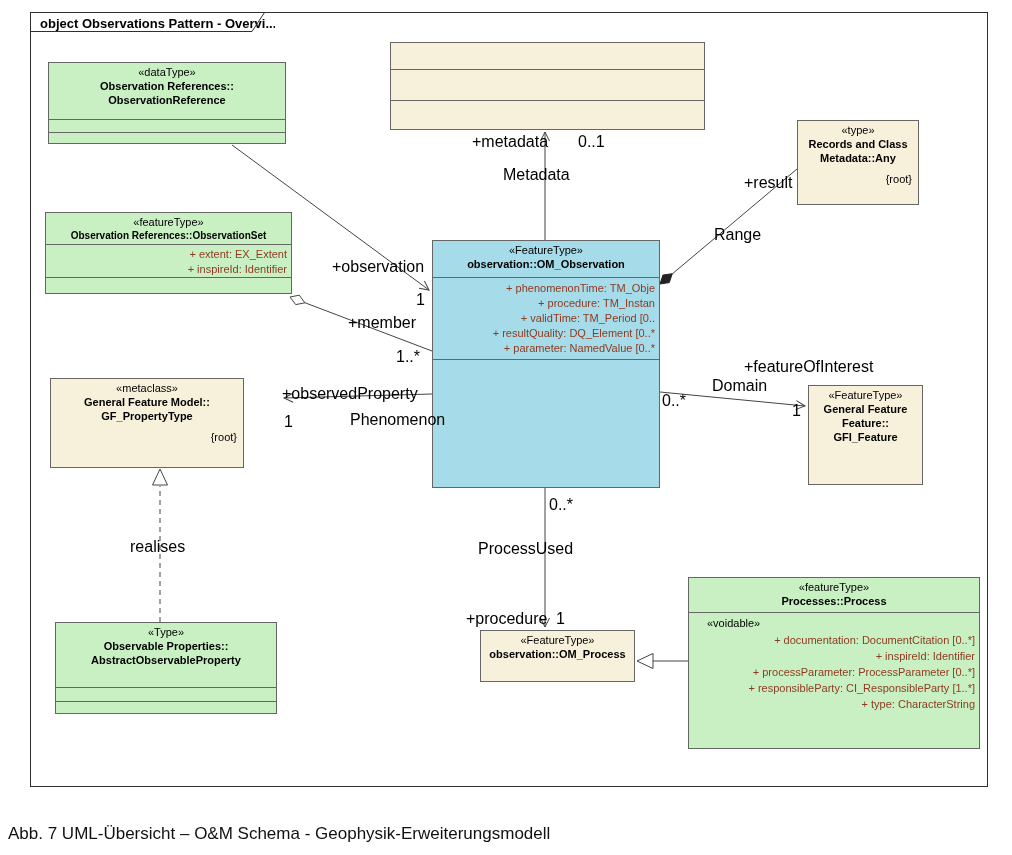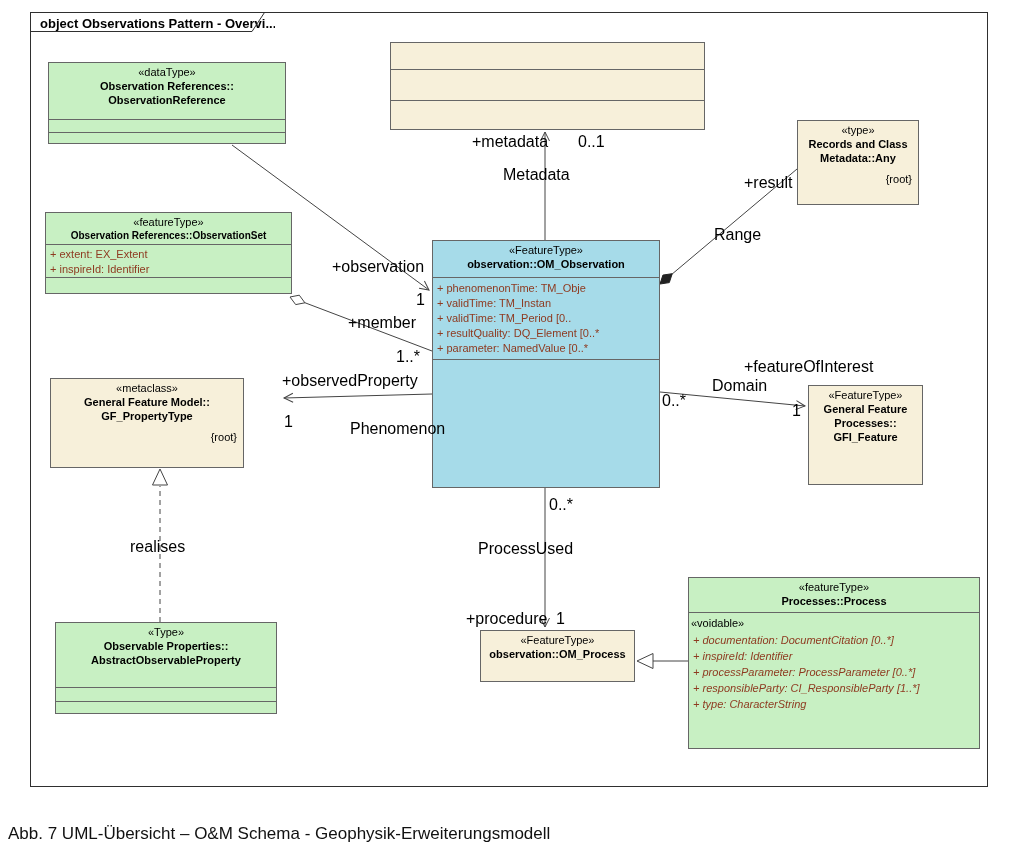--- a/index.html
+++ b/index.html
@@ -11,25 +11,25 @@
   svg.wires { position:absolute; left:0; top:0; width:1012px; height:855px; pointer-events:none; }
   .uml-box { position:absolute; border:1px solid #666; overflow:hidden; font-size:11px; }
   .green { background:#c8f0c3; }
   .beige { background:#f7f0da; }
   .cyan  { background:#a6dbe9; }
   .hdr { text-align:center; padding-top:3px; color:#000; }
   .stereo { font-size:11px; line-height:13px; }
   .bname { font-weight:bold; font-size:11px; line-height:14px; }
   .italic { }
   .sep { position:absolute; left:0; right:0; border-top:1px solid #666; }
-  .attrs { position:absolute; left:0; right:0; color:#8e3a20; text-align:left;
+  .attrs { position:absolute; left:0; right:0; color:#8e3a20; text-align:right;
            padding:2px 4px; white-space:nowrap; }
   .attr { line-height:15px; }
-  .attr16 { line-height:16px;font-style:italic; }
-  .section-stereo { position:absolute; left:0; right:0; text-align:left; padding:2px 2px;
+  .attr16 { line-height:16px; }
+  .section-stereo { position:absolute; left:0; right:0; text-align:left; padding:2px 18px;
                     color:#000; white-space:nowrap; }
   .modifier { position:absolute; right:6px; font-size:11px; color:#000; }
   .lbl { position:absolute; font-size:16px; color:#000; white-space:nowrap; }
   .caption { position:absolute; left:8px; top:824px; font-size:17px; color:#111; }
 </style>
 </head>
 <body>
 
 <div class="canvas">
 
@@ -108,42 +108,42 @@
   </div>
 
   <div class="uml-box cyan" style="left:432px;top:240px;width:228px;height:248px">
     <div class="hdr">
       <div class="stereo">«FeatureType»</div>
       <div class="bname">observation::OM_Observation</div>
     </div>
     <div class="sep" style="top:36px"></div>
     <div class="attrs" style="top:38px">
       <div class="attr">+ phenomenonTime: TM_Obje</div>
-      <div class="attr">+ validTime: TM_Instan</div>
+      <div class="attr">+ procedure: TM_Instan</div>
       <div class="attr">+ validTime: TM_Period [0..</div>
       <div class="attr">+ resultQuality: DQ_Element [0..*</div>
       <div class="attr">+ parameter: NamedValue [0..*</div>
     </div>
     <div class="sep" style="top:118px"></div>
   </div>
 
   <div class="uml-box beige" style="left:50px;top:378px;width:194px;height:90px">
     <div class="hdr">
       <div class="stereo">«metaclass»</div>
       <div class="bname">General Feature Model::</div>
       <div class="bname">GF_PropertyType</div>
     </div>
     <div class="modifier" style="top:52px">{root}</div>
   </div>
 
   <div class="uml-box beige" style="left:808px;top:385px;width:115px;height:100px">
     <div class="hdr">
       <div class="stereo">«FeatureType»</div>
       <div class="bname italic">General Feature</div>
-      <div class="bname italic">Processes::</div>
+      <div class="bname italic">Feature::</div>
       <div class="bname italic">GFI_Feature</div>
     </div>
   </div>
 
   <div class="uml-box green" style="left:55px;top:622px;width:222px;height:92px">
     <div class="hdr">
       <div class="stereo">«Type»</div>
       <div class="bname italic">Observable Properties::</div>
       <div class="bname italic">AbstractObservableProperty</div>
     </div>
@@ -180,22 +180,22 @@
   <div class="lbl" style="left:472px;top:133px">+metadata</div>
   <div class="lbl" style="left:578px;top:133px">0..1</div>
   <div class="lbl" style="left:503px;top:166px">Metadata</div>
 
   <div class="lbl" style="left:744px;top:174px">+result</div>
   <div class="lbl" style="left:714px;top:226px">Range</div>
 
   <div class="lbl" style="left:348px;top:314px">+member</div>
   <div class="lbl" style="left:396px;top:348px">1..*</div>
 
-  <div class="lbl" style="left:282px;top:372px">+observedProperty</div>
-  <div class="lbl" style="left:350px;top:420px">Phenomenon</div>
+  <div class="lbl" style="left:282px;top:385px">+observedProperty</div>
+  <div class="lbl" style="left:350px;top:411px">Phenomenon</div>
   <div class="lbl" style="left:284px;top:413px">1</div>
 
   <div class="lbl" style="left:712px;top:377px">Domain</div>
   <div class="lbl" style="left:662px;top:392px">0..*</div>
   <div class="lbl" style="left:744px;top:358px">+featureOfInterest</div>
   <div class="lbl" style="left:792px;top:402px">1</div>
 
   <div class="lbl" style="left:549px;top:496px">0..*</div>
   <div class="lbl" style="left:478px;top:540px">ProcessUsed</div>
   <div class="lbl" style="left:466px;top:610px">+procedure</div>

